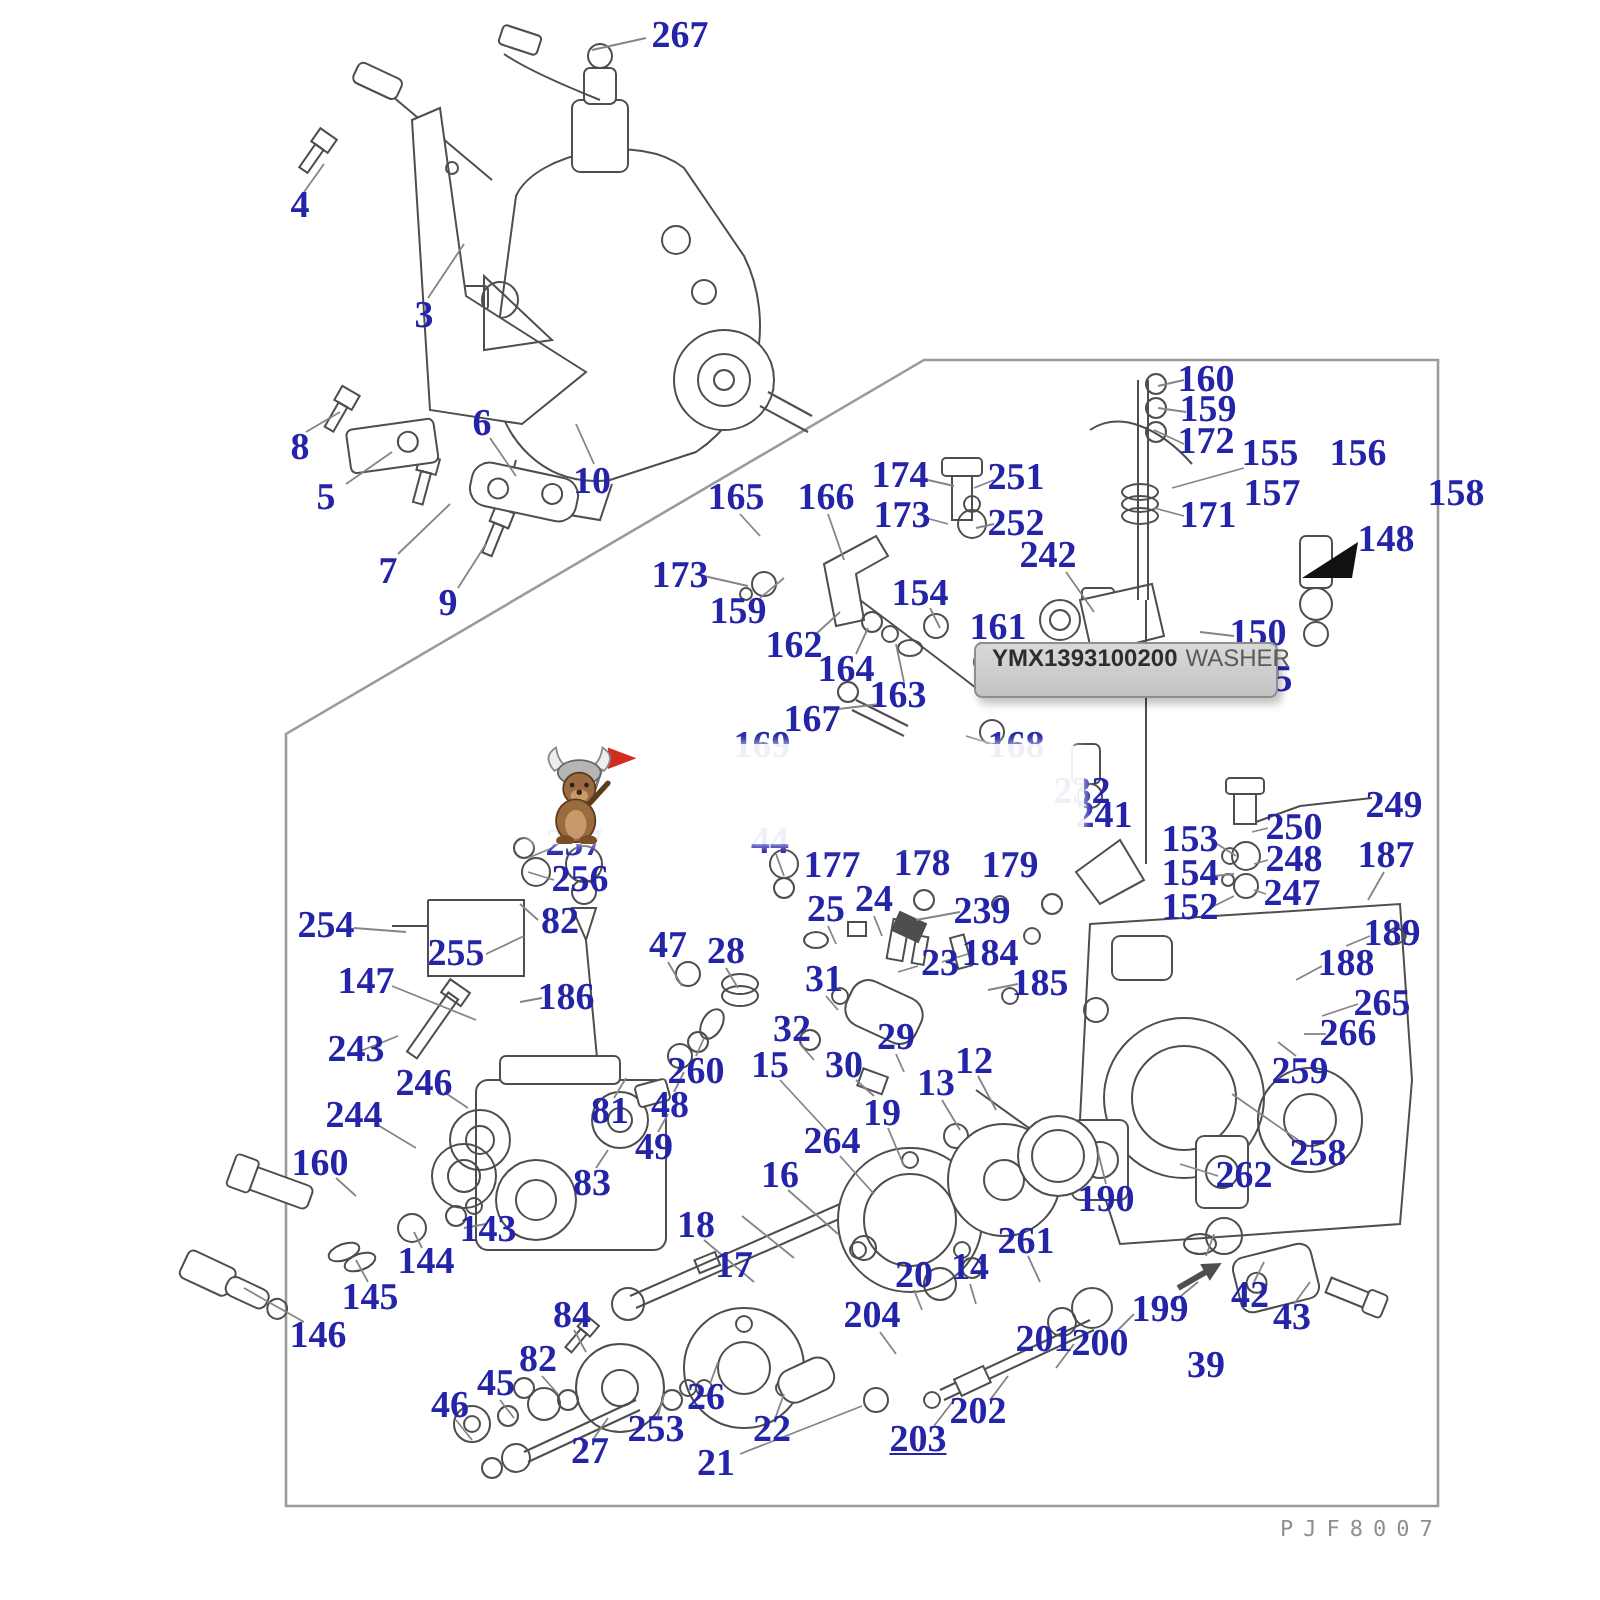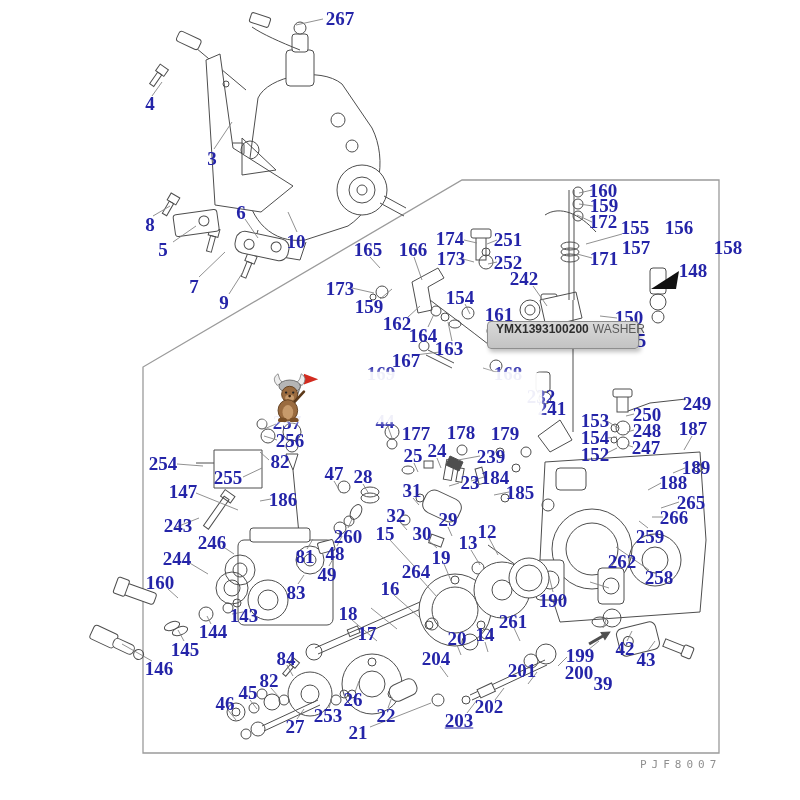--- a/index.html
+++ b/index.html
@@ -448,21 +448,21 @@
       <div class="lbl" style="left: 595px; top: 420px;">153</div>
       <div class="lbl" style="left: 595px; top: 437px;">154</div>
       <div class="lbl" style="left: 595px; top: 454px;">152</div>
       <div class="lbl" style="left: 693px; top: 428px;">187</div>
       <div class="lbl" style="left: 696px; top: 467px;">189</div>
       <div class="lbl" style="left: 673px; top: 482px;">188</div>
       <div class="lbl" style="left: 691px; top: 502px;">265</div>
       <div class="lbl" style="left: 674px; top: 517px;">266</div>
       <div class="lbl" style="left: 650px; top: 536px;">259</div>
       <div class="lbl" style="left: 659px; top: 577px;">258</div>
-      <div class="lbl" style="left: 622px; top: 561px;">262</div>
+      <div class="lbl" style="left: 622px; top: 588px;">262</div>
       <div class="lbl" style="left: 553px; top: 600px;">190</div>
       <div class="lbl" style="left: 163px; top: 463px;">254</div>
       <div class="lbl" style="left: 228px; top: 477px;">255</div>
       <div class="lbl" style="left: 287px; top: 422px;">257</div>
       <div class="lbl" style="left: 290px; top: 440px;">256</div>
       <div class="lbl" style="left: 280px; top: 461px;">82</div>
       <div class="lbl" style="left: 183px; top: 491px;">147</div>
       <div class="lbl" style="left: 283px; top: 499px;">186</div>
       <div class="lbl" style="left: 334px; top: 473px;">47</div>
       <div class="lbl" style="left: 363px; top: 476px;">28</div>
@@ -499,21 +499,21 @@
       <div class="lbl" style="left: 441px; top: 557px;">19</div>
       <div class="lbl" style="left: 416px; top: 571px;">264</div>
       <div class="lbl" style="left: 390px; top: 588px;">16</div>
       <div class="lbl" style="left: 367px; top: 601px; margin-top: 32px;">17</div>
       <div class="lbl" style="left: 348px; top: 613px;">18</div>
       <div class="lbl" style="left: 436px; top: 658px;">204</div>
       <div class="lbl" style="left: 457px; top: 638px;">20</div>
       <div class="lbl" style="left: 485px; top: 634px;">14</div>
       <div class="lbl" style="left: 513px; top: 621px;">261</div>
       <div class="lbl" style="left: 580px; top: 655px;">199</div>
-      <div class="lbl" style="left: 579px; top: 672px;">200</div>
+      <div class="lbl" style="left: 550px; top: 672px;">200</div>
       <div class="lbl" style="left: 522px; top: 670px; text-align: right;">201</div>
       <div class="lbl" style="left: 489px; top: 706px;">202</div>
       <div class="lbl" style="left: 459px; top: 720px; text-decoration: underline;">203</div>
       <div class="lbl" style="left: 286px; top: 658px;">84</div>
       <div class="lbl" style="left: 269px; top: 680px;">82</div>
       <div class="lbl" style="left: 248px; top: 692px;">45</div>
       <div class="lbl" style="left: 225px; top: 703px;">46</div>
       <div class="lbl" style="left: 295px; top: 726px;">27</div>
       <div class="lbl" style="left: 328px; top: 715px;">253</div>
       <div class="lbl" style="left: 353px; top: 699px;">26</div>

